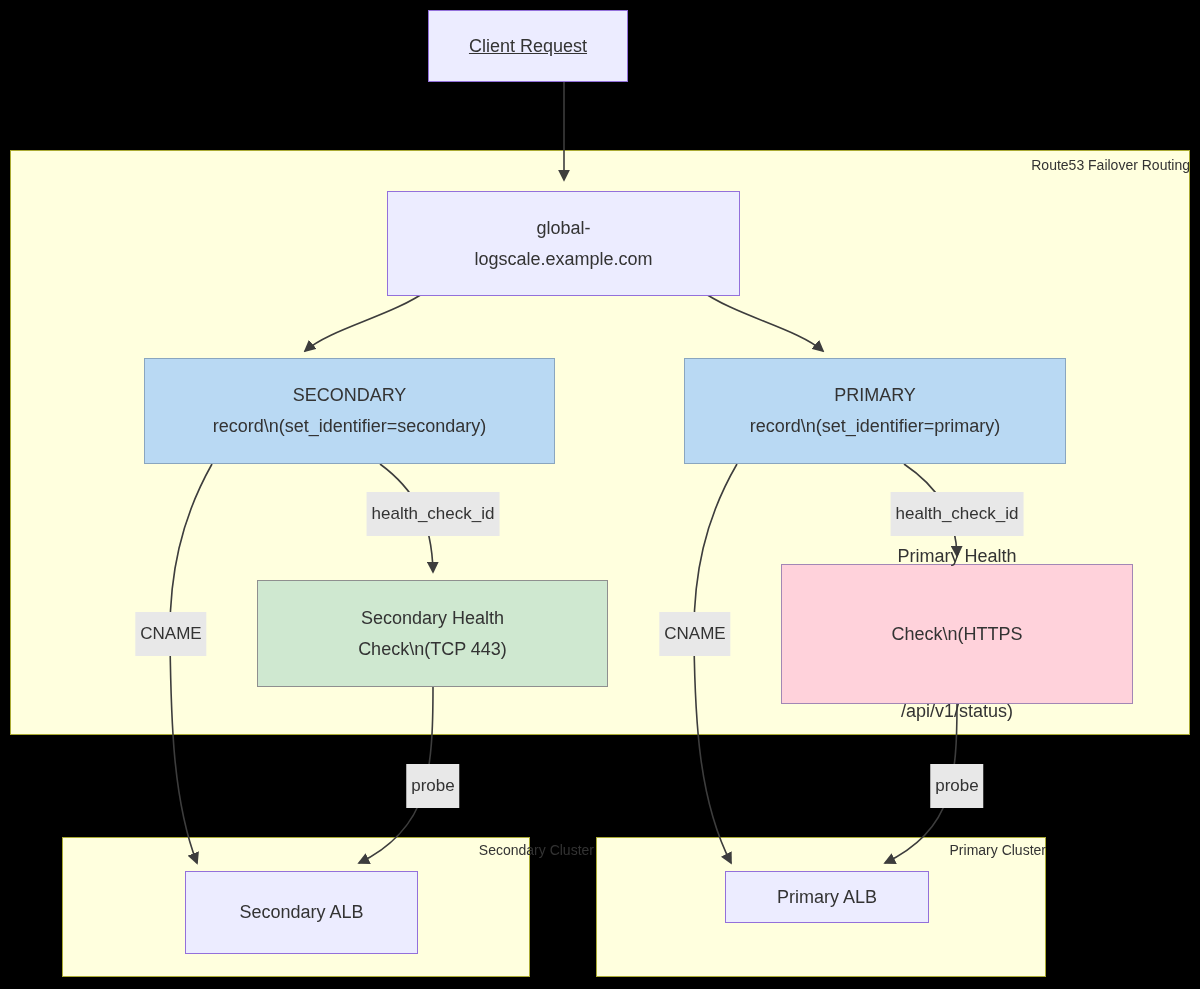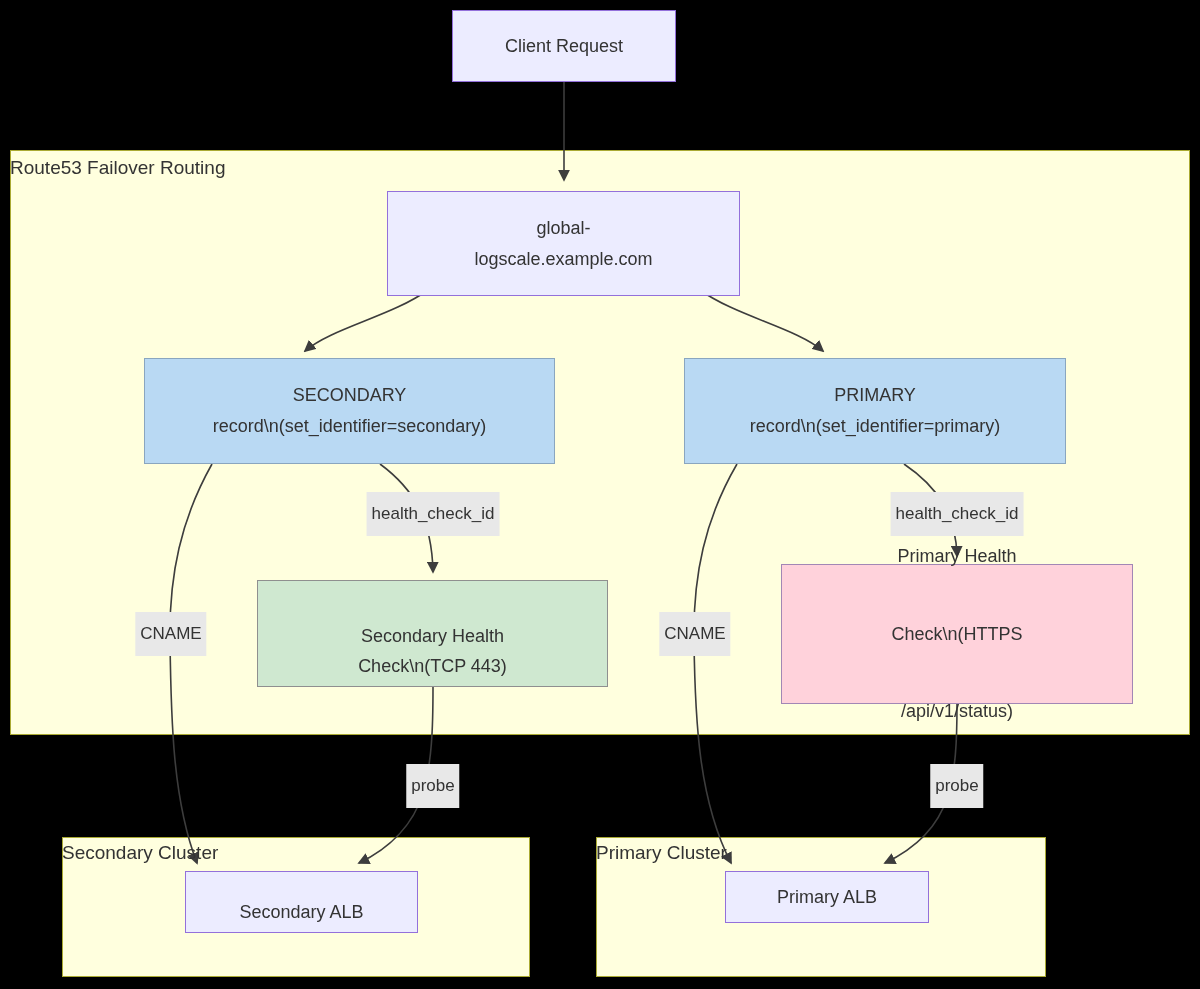--- a/index.html
+++ b/index.html
@@ -17,22 +17,22 @@
   }
   .cluster {
     position: absolute;
     background: var(--container-fill, #ffffde);
     border: 1px solid var(--container-border, #aaaa33);
     box-sizing: border-box;
     z-index: 0;
   }
   .cluster-title {
     position: absolute;
-    text-align: left;
-    font-size: 19px;
+    text-align: right;
+    font-size: 14px;
     color: var(--text, #333333);
     z-index: 2;
     white-space: nowrap;
   }
   .edges {
     position: absolute;
     left: 0; top: 0;
     z-index: 1;
     pointer-events: none;
   }
@@ -65,21 +65,20 @@
     border: 1px solid var(--node-border, #9370DB);
   }
   .node.record {
     background: var(--record-fill, #b9d9f3);
     border: 1px solid var(--record-border, #8aa6bf);
     margin-left: 48px;
   }
   .node.health-green {
     background: var(--health-secondary-fill, #cfe8d0);
     border: 1px solid var(--health-secondary-border, #8f8f8f);
-    justify-content: flex-end;
   }
   .node.health-pink {
     background: var(--health-primary-fill, #ffd2db);
     border: 1px solid var(--health-primary-border, #a287b5);
     gap: 47px;
   }
   .edge-label {
     position: absolute;
     transform: translate(-50%, -50%);
     background: var(--edge-label-bg, #e8e8e8);
@@ -114,21 +113,21 @@
     <path d="M428,290 C 392,316 332,328 305,351"></path>
     <path d="M700,290 C 736,316 796,328 823,351"></path>
     <path d="M380,464 C 414,489 432,520 433,572"></path>
     <path d="M212,464 C 181,519 169,575 170,640 C 171,722 173,801 197,863"></path>
     <path d="M904,464 C 938,487 956,515 957,556"></path>
     <path d="M737,464 C 705,519 693,575 694,640 C 695,722 699,801 731,863"></path>
     <path d="M433,687 C 433,728 432,762 423,793 C 413,826 388,849 359,863"></path>
     <path d="M957,704 C 957,741 956,770 947,798 C 937,829 912,850 885,863"></path>
   </svg>
 
-  <div class="node lavender" style="left:452px; top:10px; width:224px; height:72px;">
+  <div class="node lavender" style="left:428px; top:10px; width:200px; height:72px;text-decoration:underline;">
     <div>Client Request</div>
   </div>
 
   <div class="node lavender" style="left:387px; top:191px; width:353px; height:105px;">
     <div>global-</div>
     <div>logscale.example.com</div>
   </div>
 
   <div class="node record" style="left:96px; top:358px; width:411px; height:106px;">
     <div>SECONDARY</div>
@@ -144,21 +143,21 @@
     <div>Secondary Health</div>
     <div>Check\n(TCP 443)</div>
   </div>
 
   <div class="node health-pink" style="left:781px; top:564px; width:352px; height:140px;">
     <div>Primary Health</div>
     <div>Check\n(HTTPS</div>
     <div>/api/v1/status)</div>
   </div>
 
-  <div class="node lavender" style="left:185px; top:871px; width:233px; height:62px;justify-content:flex-end;">
+  <div class="node lavender" style="left:185px; top:871px; width:233px; height:83px;">
     <div>Secondary ALB</div>
   </div>
 
   <div class="node lavender" style="left:725px; top:871px; width:204px; height:52px;">
     <div>Primary ALB</div>
   </div>
 
   <div class="edge-label" style="left:433px; top:514px;">health_check_id</div>
   <div class="edge-label" style="left:957px; top:514px;">health_check_id</div>
   <div class="edge-label" style="left:171px; top:634px;">CNAME</div>

